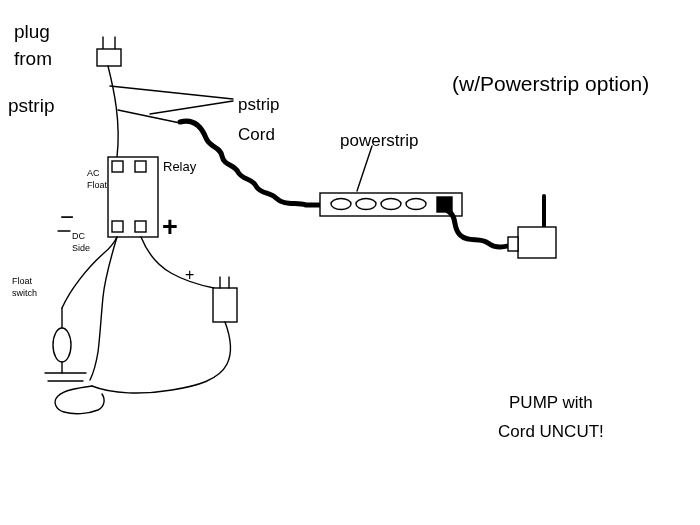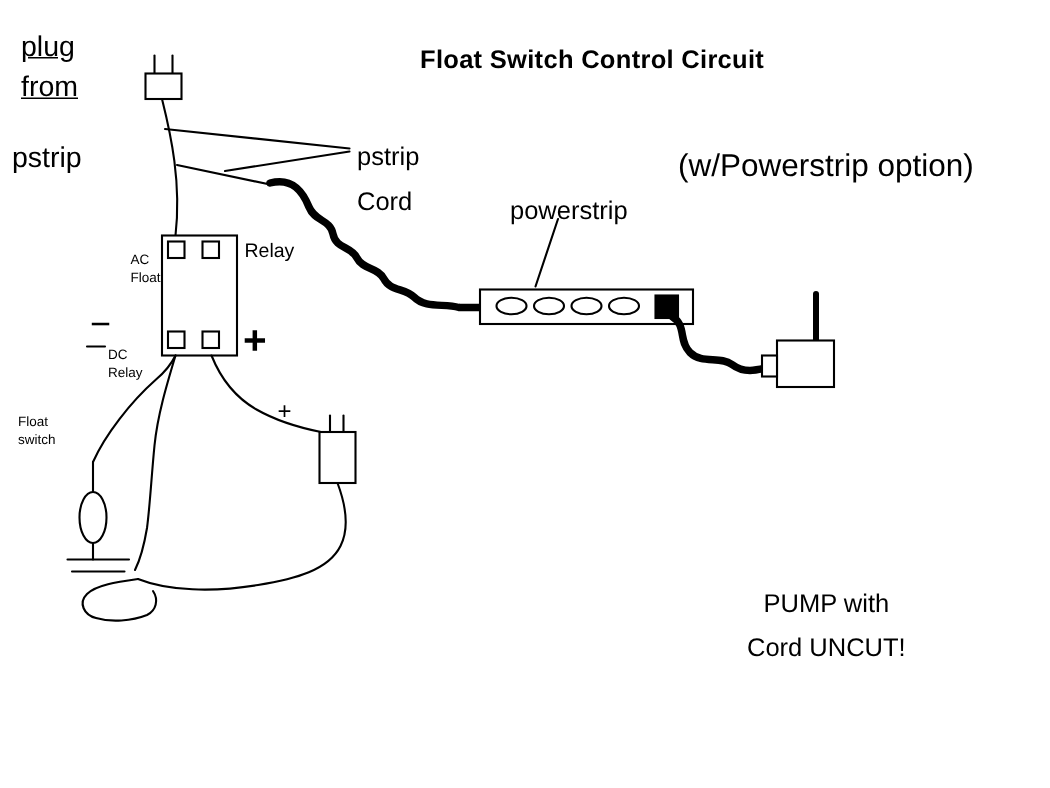--- a/index.html
+++ b/index.html
@@ -11,21 +11,21 @@
     color:#000;
     overflow:hidden;
   }
   .canvas svg{position:absolute;left:0;top:0;}
   .label{
     position:absolute;
     white-space:pre-line;
     color:#000;
   }
   .lbl-title{font-size:17px;font-weight:bold;letter-spacing:.2px;}
-  .lbl-subtitle{font-size:21px;margin-top:27px;}
+  .lbl-subtitle{font-size:21px;}
   .lbl-big{font-size:19px;line-height:27px;}
   .lbl-med{font-size:17px;line-height:30px;}
   .lbl-relay{font-size:13px;}
   .lbl-tiny{font-size:9px;line-height:12px;}
   .lbl-supply{font-size:14px;line-height:23px;}
   .lbl-pump{font-size:17px;line-height:29px;}
   .sym-plus-large{font-size:27px;font-weight:bold;}
   .sym-plus-small{font-size:16px;}
   .sym-minus{font-size:24px;}
 </style>
@@ -98,34 +98,33 @@
         <line x1="220" y1="277" x2="220" y2="288"></line>
         <line x1="229" y1="277" x2="229" y2="288"></line>
       </g>
 
       <path d="M225 322 c 6 16 8 30 2 42 c -8 16 -30 22 -55 26 c -30 5 -60 4 -80 -4"></path>
 
       <path d="M92 386 c -14 2 -28 4 -34 10 c -6 6 -2 14 6 16 c 10 3 24 2 34 -2 c 6 -3 8 -10 4 -16"></path>
     </g>
   </svg>
 
-  <div class="label lbl-title" style="left:280px;top:30px;">Float Switch Control Circuit</div>
   <div class="label lbl-subtitle" style="left:452px;top:72px;">(w/Powerstrip option)</div>
 
-  <div class="label lbl-big" style="left:14px;top:18px;text-decoration:underline;">plug
+  <div class="label lbl-big" style="left:14px;top:18px;">plug
 from</div>
   <div class="label lbl-big" style="left:8px;top:92px;">pstrip</div>
   <div class="label lbl-med" style="left:238px;top:90px;">pstrip
 Cord</div>
   <div class="label lbl-med" style="left:340px;top:126px;">powerstrip</div>
   <div class="label lbl-relay" style="left:163px;top:159px;">Relay</div>
   <div class="label lbl-tiny" style="left:87px;top:167px;">AC
 Float</div>
   <div class="label lbl-tiny" style="left:72px;top:230px;">DC
-Relay</div>
+Side</div>
   <div class="label lbl-tiny" style="left:12px;top:275px;">Float
 switch</div>
   <div class="label lbl-pump" style="left:498px;top:388px;text-align:center;">PUMP with
 Cord UNCUT!</div>
 
   <div class="label sym-plus-large" style="left:162px;top:212px;">+</div>
   <div class="label sym-plus-small" style="left:185px;top:266px;">+</div>
   <div class="label sym-minus" style="left:60px;top:203px;">−</div>
 
 </div>

